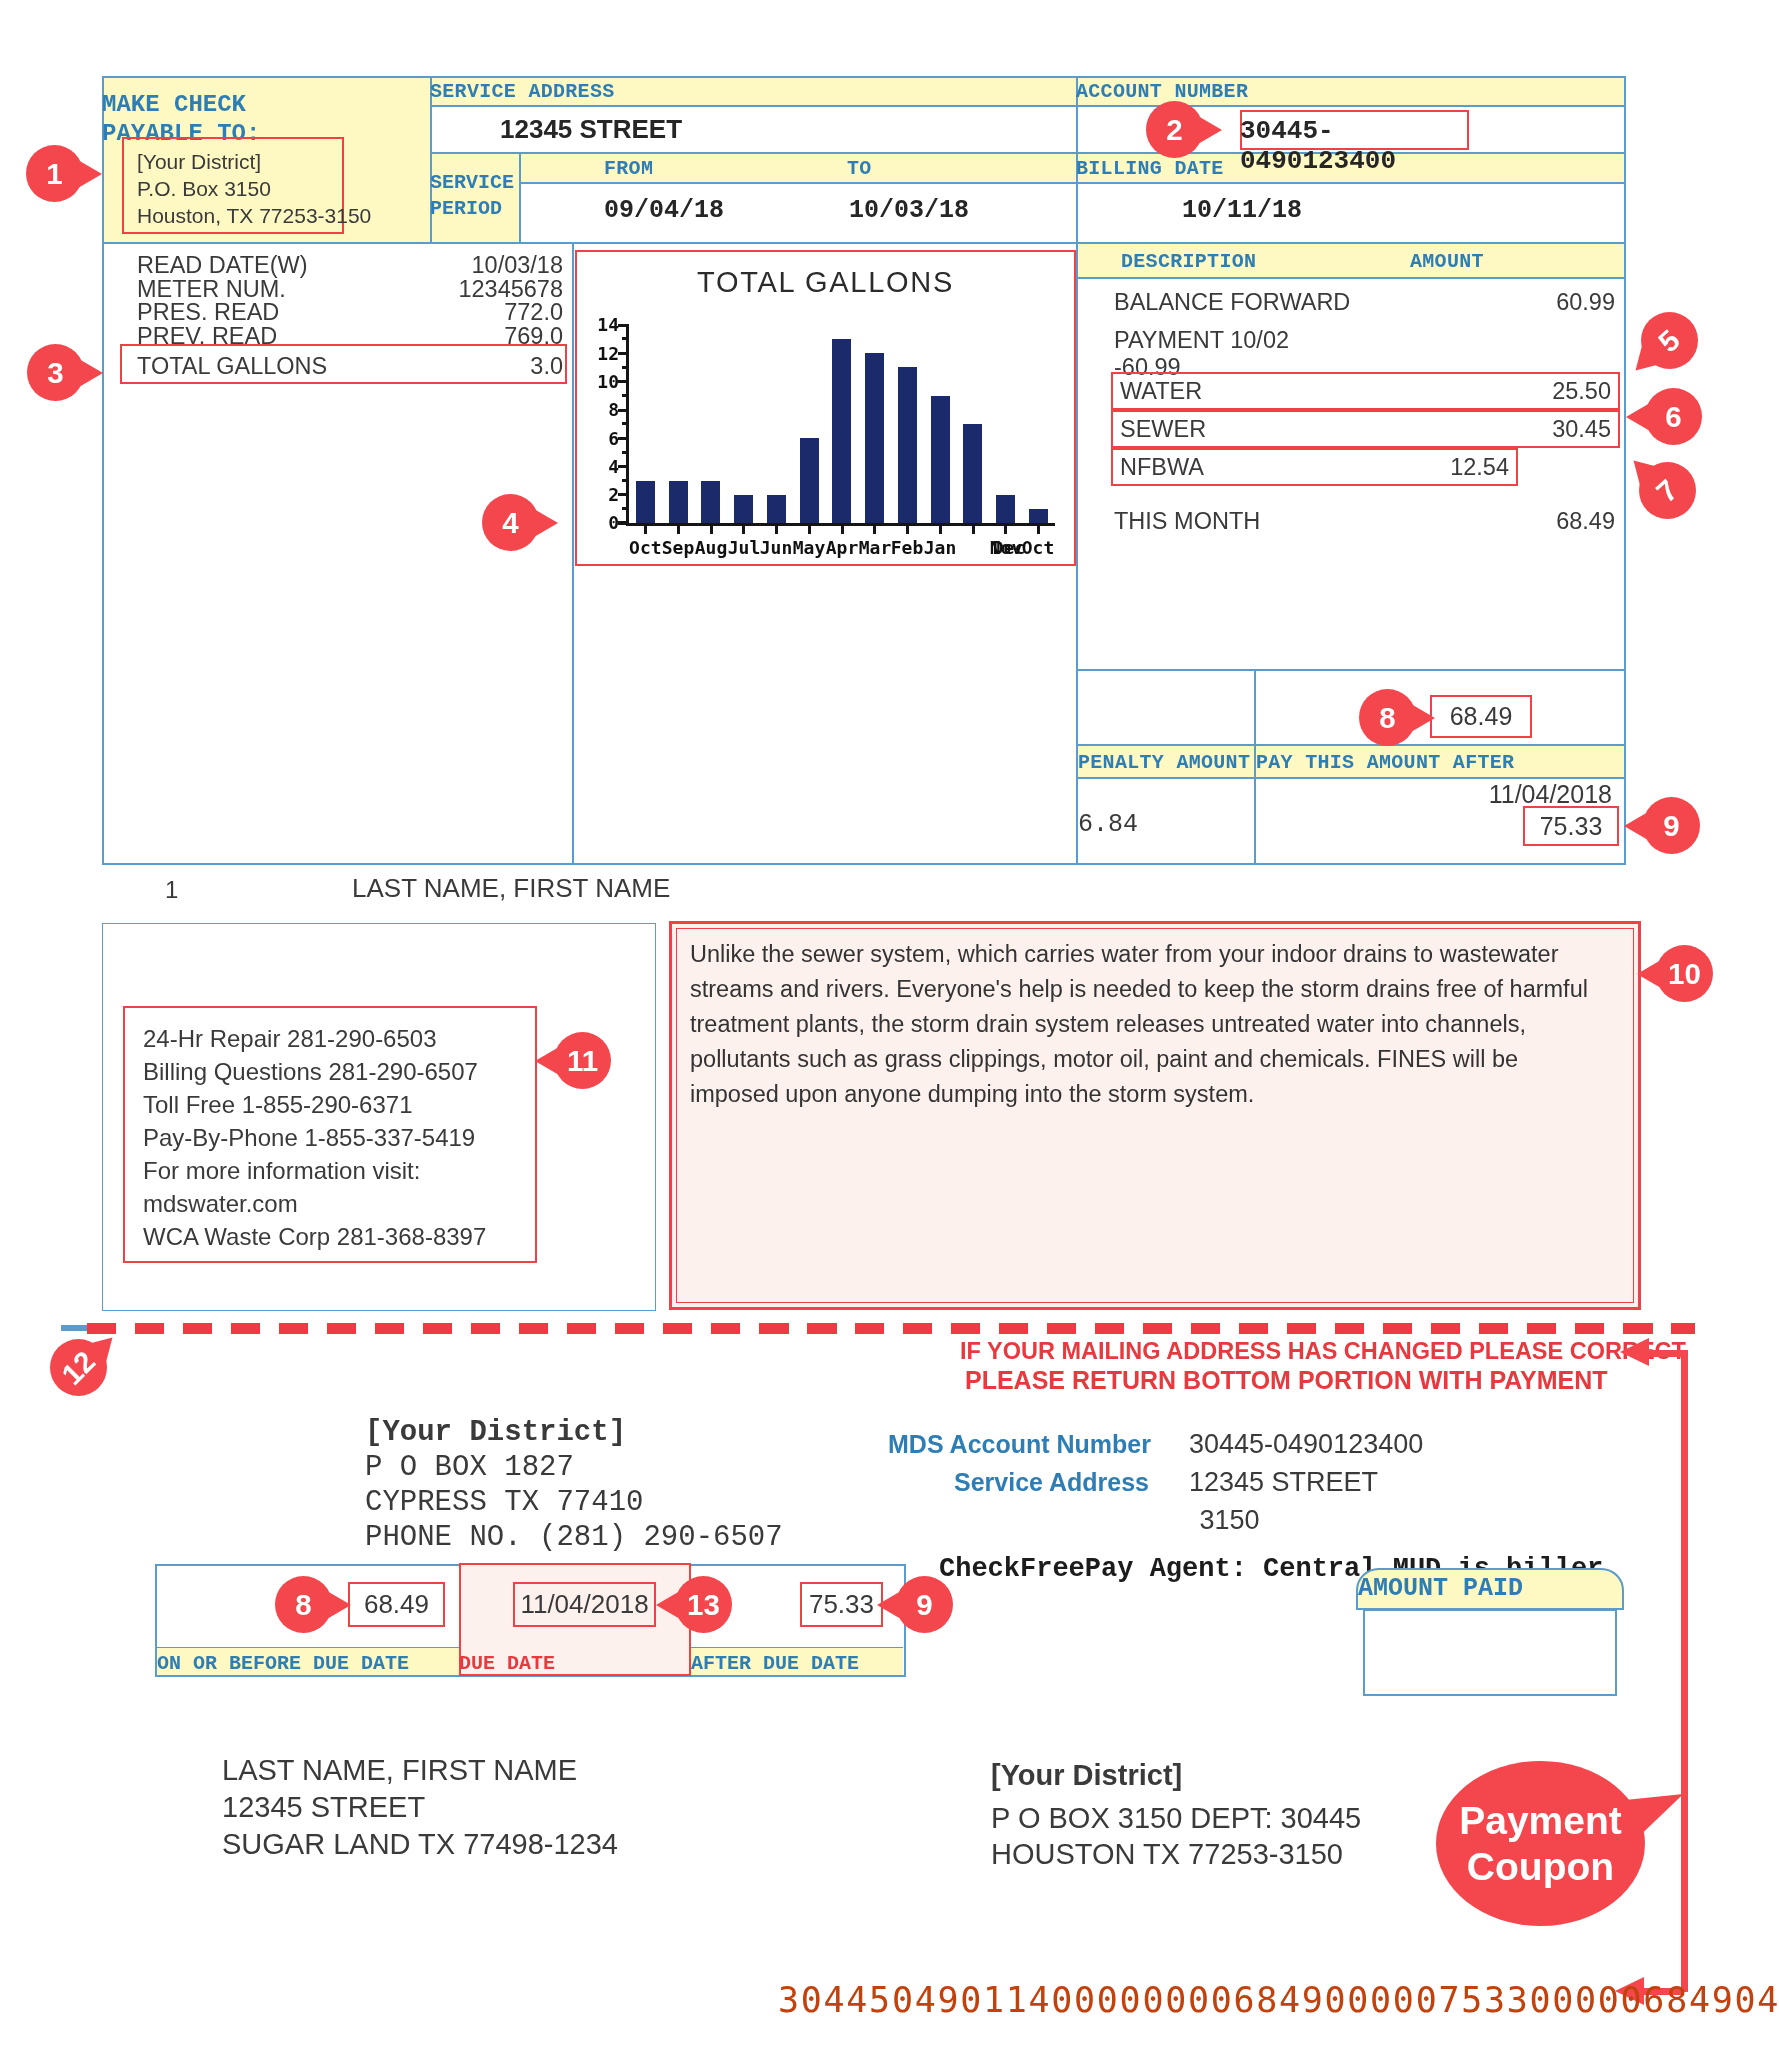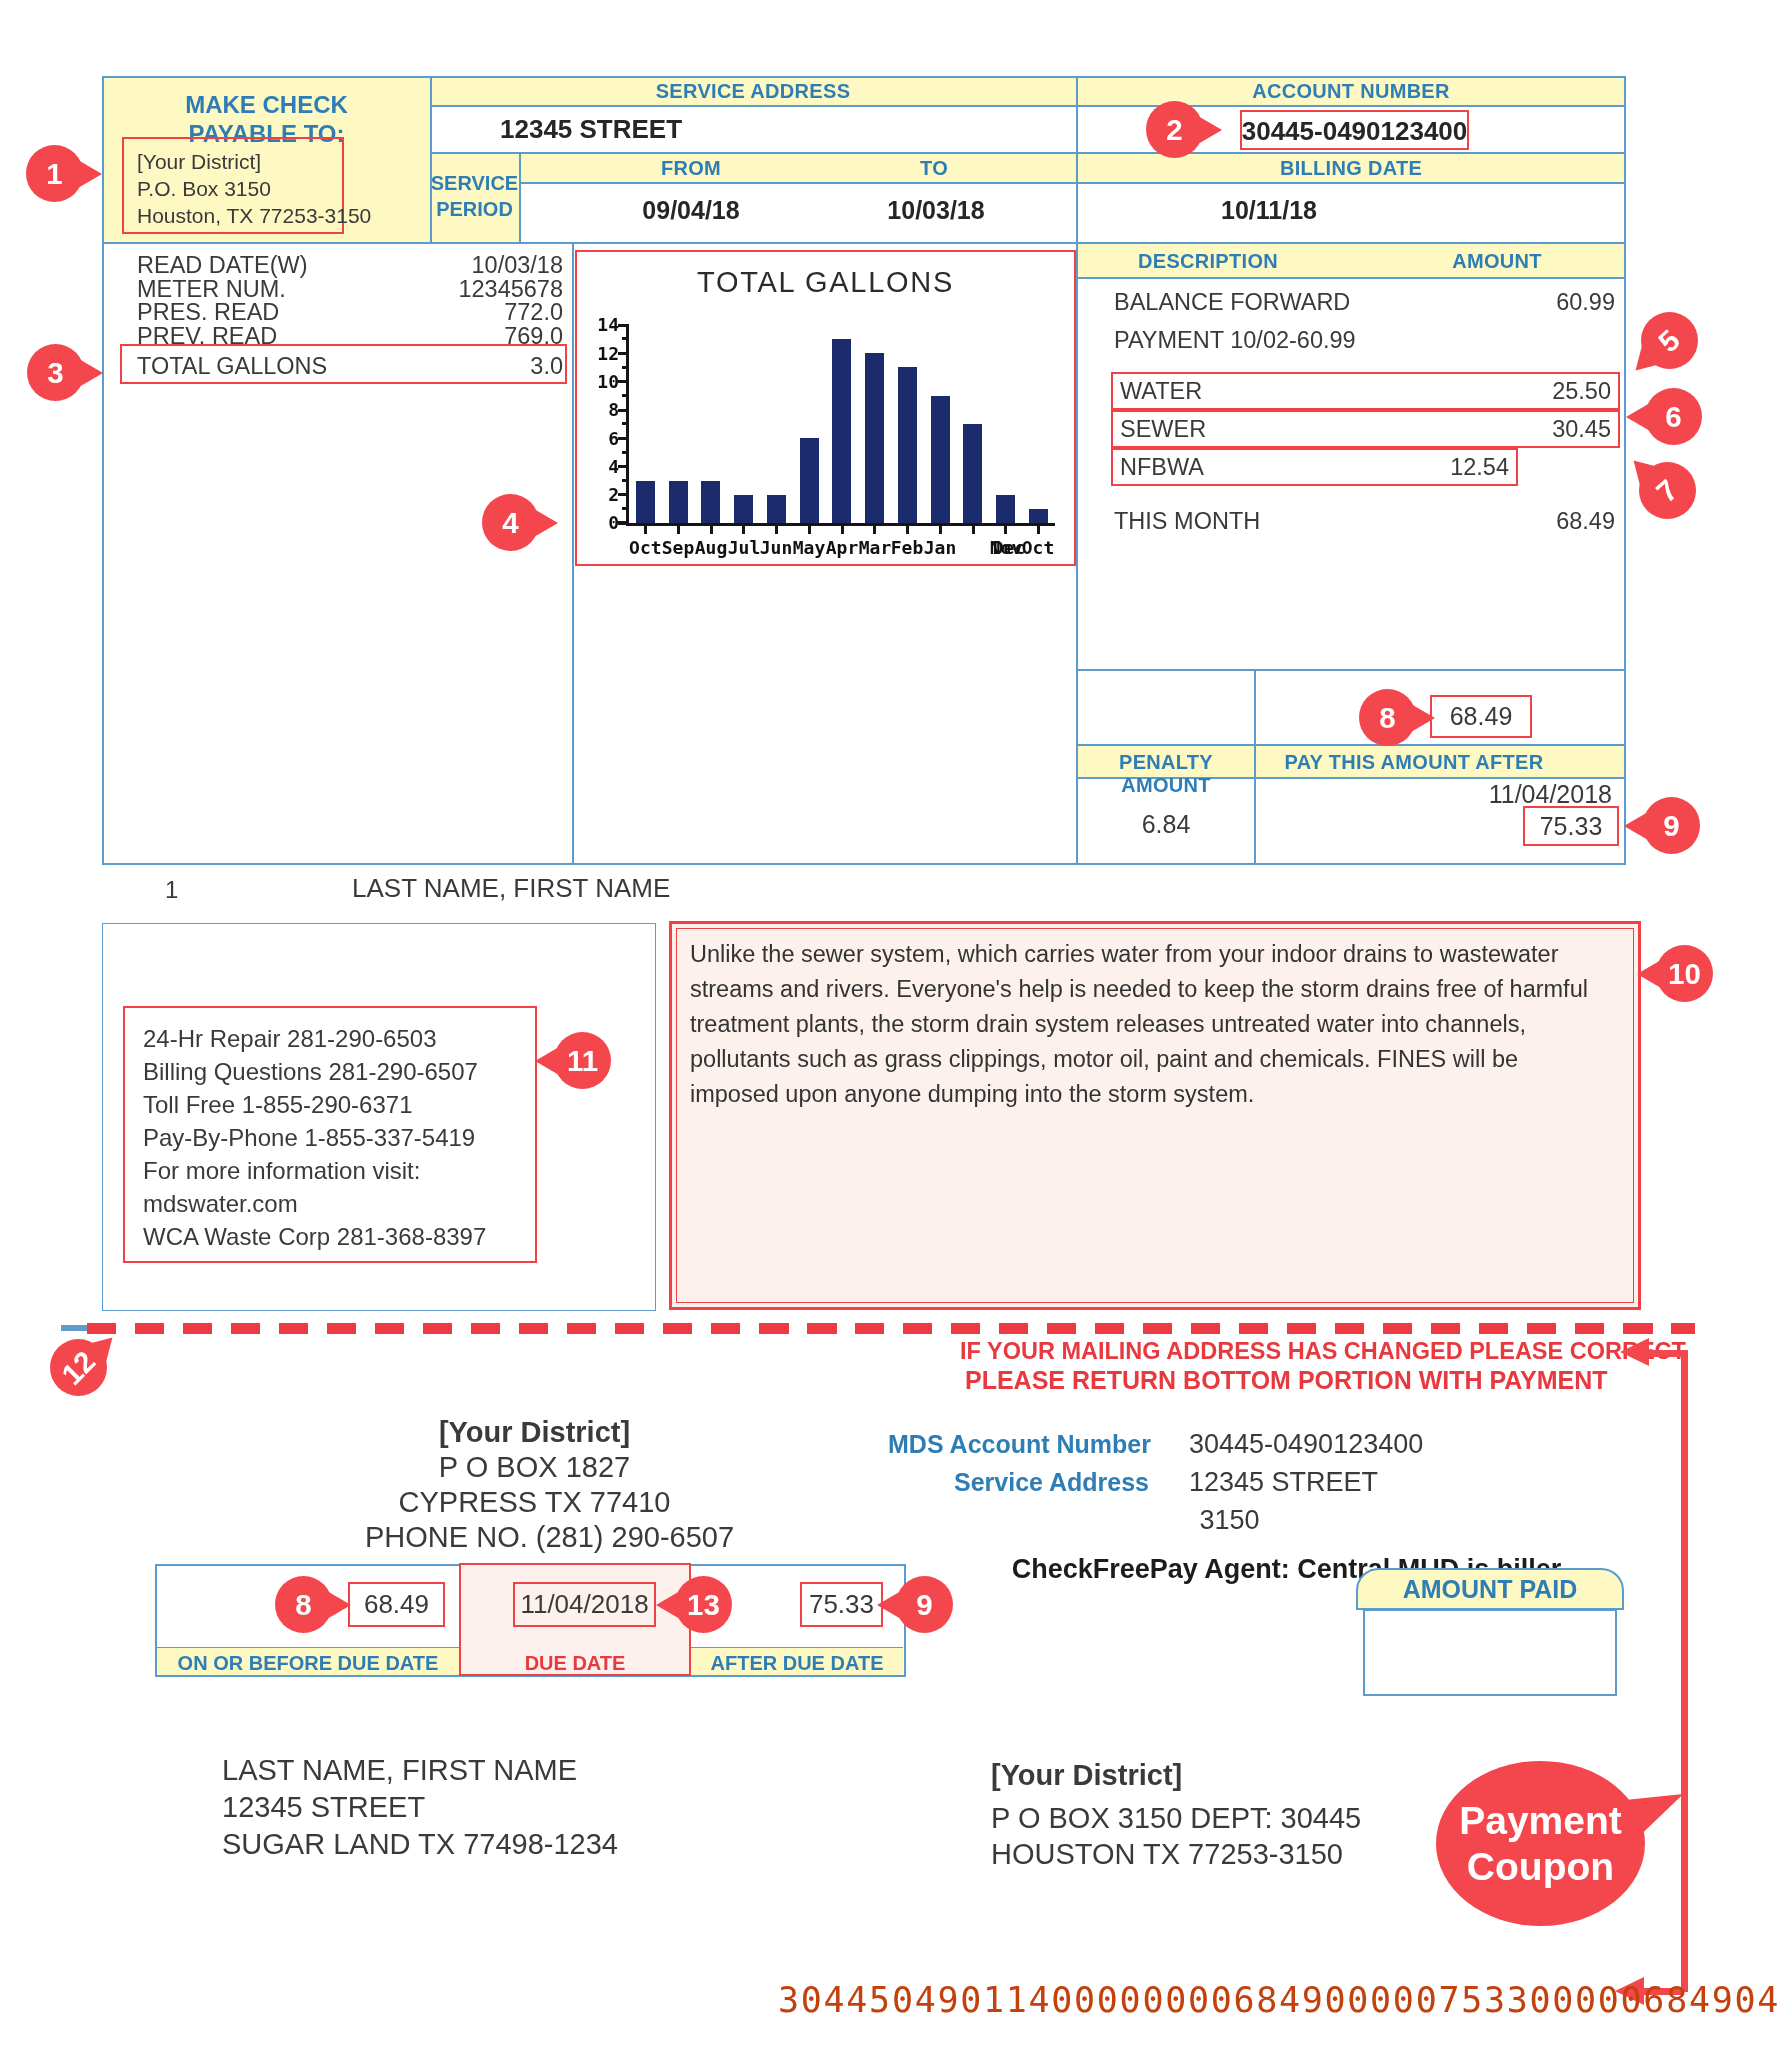--- a/index.html
+++ b/index.html
@@ -3,21 +3,21 @@
 <meta charset="utf-8">
 <style>
   html,body{margin:0;padding:0;background:#fff;}
   .page{position:relative;width:1780px;height:2069px;background:#ffffff;
         font-family:"Liberation Sans",sans-serif;color:#262626;overflow:hidden;}
   .abs{position:absolute;}
   .bl{position:absolute;background:#5b9ccc;}
   .lb{background:#fef9c3;}
   .red{color:#e8393f;}
   .bold{font-weight:bold;}
-  .ctr{text-align:center;}
+  .ctr{text-align:left;font-family:Liberation Mono, monospace;}
   .rt{text-align:right;}
   .nw{white-space:nowrap;}
   .rbox{position:absolute;border:2.6px solid #ef4146;box-sizing:border-box;}
   .marker{position:absolute;width:57px;height:57px;border-radius:50%;background:#f4474d;
           color:#fff;display:flex;align-items:center;justify-content:center;
           font:bold 29.5px "Liberation Sans",sans-serif;z-index:6;}
   .marker .tail{position:absolute;width:0;height:0;}
   .tail-right{right:-19px;top:50%;margin-top:-14px;border-top:14px solid transparent;
               border-bottom:14px solid transparent;border-left:24px solid #f4474d;}
   .tail-left{left:-19px;top:50%;margin-top:-14px;border-top:14px solid transparent;
@@ -199,21 +199,21 @@
       </div>
   </div>
 
   <div class="abs ctr hdr-lbl" style="left:1121px;top:250px;width:174px;">DESCRIPTION</div>
   <div class="abs ctr hdr-lbl" style="left:1410px;top:250px;width:174px;">AMOUNT</div>
 
   <div class="abs" style="left:1114px;top:289px;width:501px;display:flex;justify-content:space-between;font-size:23.5px;color:#3a3a3a;">
     <span>BALANCE FORWARD</span>
       <span>60.99</span>
   </div>
-  <div class="abs" style="left:1114px;top:327px;width:501px;display:flex;justify-content:flex-start;font-size:23.5px;color:#3a3a3a;">
+  <div class="abs" style="left:1114px;top:327px;width:501px;display:flex;justify-content:space-between;font-size:23.5px;color:#3a3a3a;flex-direction:column;">
     <span>PAYMENT 10/02</span>
       <span>-60.99</span>
   </div>
   <div class="rbox" style="left:1111px;top:372px;width:509px;height:38px;display:flex;align-items:center;justify-content:space-between;padding:0 7px;font-size:23.5px;color:#3a3a3a;">
     <span>WATER</span>
       <span>25.50</span>
   </div>
   <div class="rbox" style="left:1111px;top:410px;width:509px;height:38px;display:flex;align-items:center;justify-content:space-between;padding:0 7px;font-size:23.5px;color:#3a3a3a;">
     <span>SEWER</span>
       <span>30.45</span>

